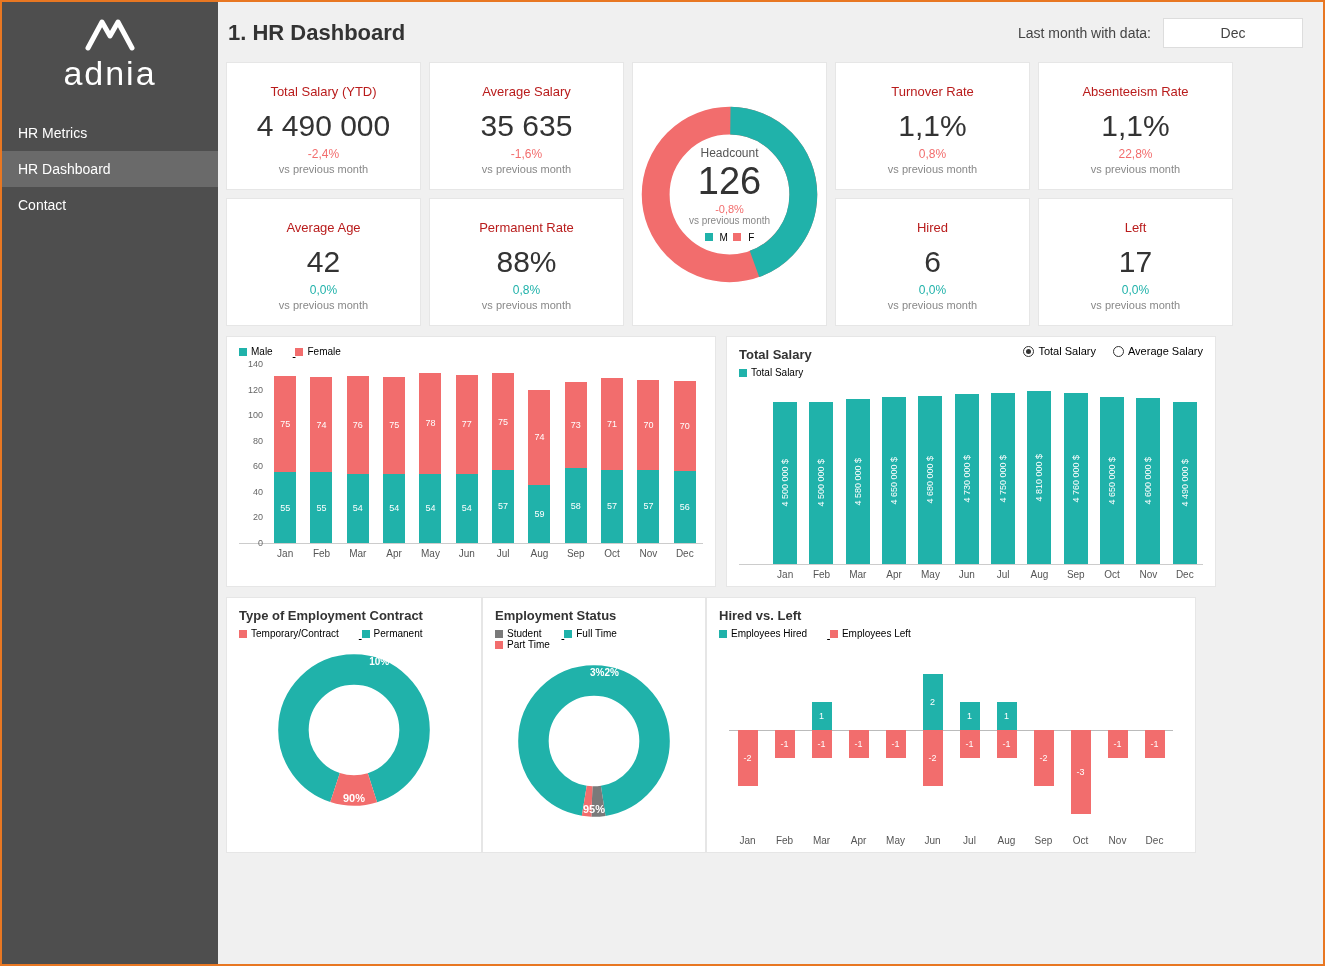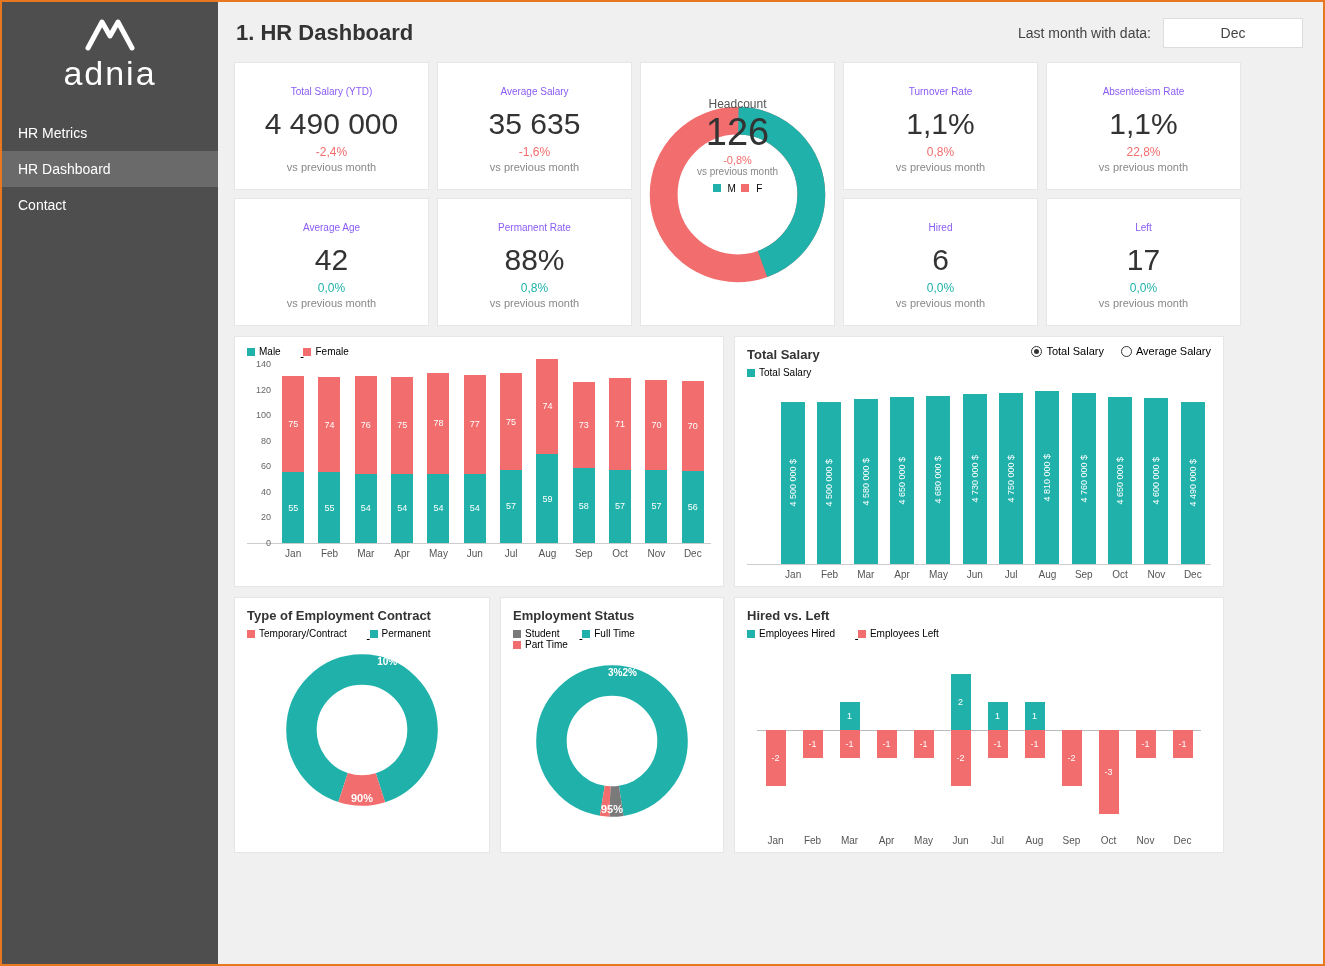--- a/index.html
+++ b/index.html
@@ -4,36 +4,36 @@
 <style>
 * { box-sizing: border-box; margin: 0; padding: 0; }
 body { font-family: "Segoe UI", Arial, sans-serif; background: #f0f0f0; width: 1325px; height: 966px; overflow: hidden; border: 2px solid #e87722; }
 .app { display: flex; height: 100%; }
 .sidebar { width: 216px; background: #4e4e4e; color: #fff; display: flex; flex-direction: column; }
 .logo { text-align: center; padding: 16px 0 22px; }
 .logo svg { width: 60px; height: 34px; }
 .logo-text { font-size: 34px; font-weight: 300; letter-spacing: 2px; margin-top: -2px; }
 .nav-item { font-size: 14px; padding: 10px 16px; cursor: pointer; }
 .nav-item.active { background: #6a6a6a; }
-.main { flex: 1; padding: 10px 18px 10px 16px; overflow: hidden; background: #f0f0f0; }
+.main { flex: 1; padding: 10px 18px 10px 8px; overflow: hidden; background: #f0f0f0; }
 .header { display: flex; align-items: center; justify-content: space-between; padding: 6px 2px 14px; }
 .title { font-size: 22px; font-weight: 600; color: #333; }
 .month-filter { display: flex; align-items: center; font-size: 14px; color: #444; }
 .month-select { margin-left: 12px; background: #fff; border: 1px solid #ddd; width: 140px; height: 30px; text-align: center; line-height: 28px; font-size: 14px; }
 .kpi-grid { display: grid; grid-template-columns: 195px 195px 195px 195px 195px; grid-template-rows: 128px 128px; gap: 8px; margin-bottom: 10px; }
 .kpi { background: #fff; border: 1px solid #e6e6e6; text-align: center; padding: 8px 4px 2px; display: flex; flex-direction: column; justify-content: center; }
-.kpi-label { font-size: 10px; color: #8b5cf6; margin-bottom: 10px; }
+.kpi-label { font-size: 13px; color: #b91c1c; margin-bottom: 10px; }
 .kpi-val { font-size: 30px; font-weight: 400; color: #333; margin-bottom: 4px; }
 .kpi-change { font-size: 12px; }
 .kpi-sub { font-size: 11px; color: #888; margin-top: 2px; }
 .center-col { grid-row: 1 / 3; grid-column: 3; display:flex; align-items:center; justify-content:center; background:#fff; border:1px solid #e6e6e6; }
 .donut-center { position: relative; width: 195px; height: 195px; }
-.donut-center .inside { position:absolute; inset:0; display:flex; flex-direction:column; align-items:center; }
+.donut-center .inside { position:absolute; inset:0; display:flex; flex-direction:column; align-items:center; justify-content:center; }
 .row2 { display: grid; grid-template-columns: 490px 490px; gap: 10px; margin-bottom: 10px; }
-.row3 { display: grid; grid-template-columns: 256px 224px 490px; gap: 10px; }
+.row3 { display: grid; grid-template-columns: 256px 224px 490px; }
 .card { background: #fff; border: 1px solid #e6e6e6; padding: 10px 12px 6px; position: relative; }
 .card-title { font-size: 13px; font-weight: 600; color: #333; margin-bottom: 6px; }
 .legend { font-size: 10px; line-height: 1; margin-bottom: 6px; text-decoration: underline; }
 .legend span { display: inline-flex; align-items: center; margin-right: 10px; }
 .sw { width: 8px; height: 8px; display: inline-block; margin-right: 4px; }
 .teal { background: #20b2aa; color:#20b2aa;}
 .coral { background: #f26d6d; color:#f26d6d;}
 .grey { background: #7a7a7a; }
 .chart { position: relative; }
 .bar-row { display: flex; align-items: flex-end; height: 180px; padding-left: 28px; border-bottom: 1px solid #ccc; position: relative; }
@@ -200,21 +200,21 @@
               </div>
               <div class="bar-col">
                 <div class="bar teal" style="height:69.42857142857143px;background:#20b2aa">54</div>
                 <div class="bar coral" style="height:99.00000000000001px;background:#f26d6d">77</div>
               </div>
               <div class="bar-col">
                 <div class="bar teal" style="height:73.28571428571429px;background:#20b2aa">57</div>
                 <div class="bar coral" style="height:96.42857142857143px;background:#f26d6d">75</div>
               </div>
               <div class="bar-col">
-                <div class="bar teal" style="height:89px;background:#20b2aa">59</div>
+                <div class="bar teal" style="height:58px;background:#20b2aa">59</div>
                 <div class="bar coral" style="height:95.14285714285714px;background:#f26d6d">74</div>
               </div>
               <div class="bar-col">
                 <div class="bar teal" style="height:74.57142857142857px;background:#20b2aa">58</div>
                 <div class="bar coral" style="height:86px;background:#f26d6d">73</div>
               </div>
               <div class="bar-col">
                 <div class="bar teal" style="height:73.28571428571429px;background:#20b2aa">57</div>
                 <div class="bar coral" style="height:91.28571428571428px;background:#f26d6d">71</div>
               </div>

